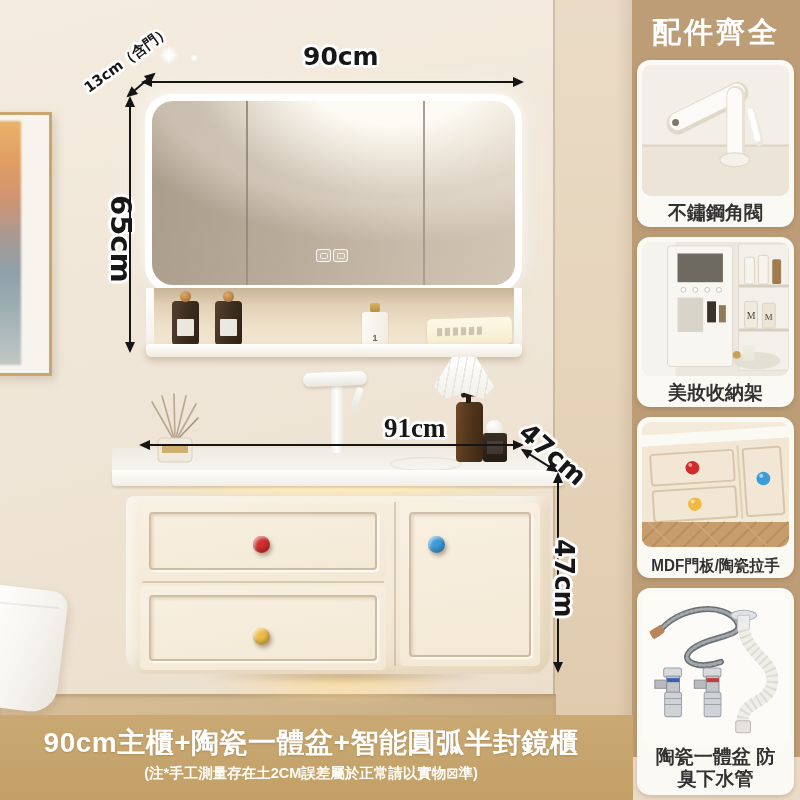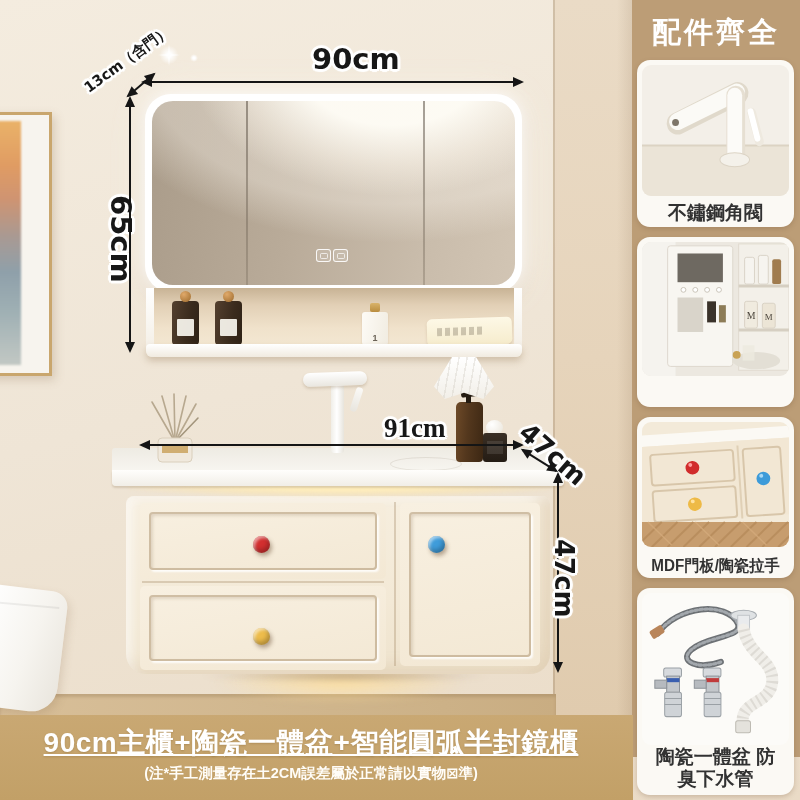--- a/index.html
+++ b/index.html
@@ -139,21 +139,21 @@
   .h-arrow{position:absolute;height:2px;background:#151515;}
   .h-arrow::before,.h-arrow::after{content:"";position:absolute;top:-4px;width:0;height:0;
        border-top:5px solid transparent;border-bottom:5px solid transparent;}
   .h-arrow::before{left:-2px;border-right:11px solid #151515;}
   .h-arrow::after{right:-2px;border-left:11px solid #151515;}
   .v-arrow{position:absolute;width:2px;background:#151515;}
   .v-arrow::before,.v-arrow::after{content:"";position:absolute;left:-4px;width:0;height:0;
        border-left:5px solid transparent;border-right:5px solid transparent;}
   .v-arrow::before{top:-2px;border-bottom:11px solid #151515;}
   .v-arrow::after{bottom:-2px;border-top:11px solid #151515;}
-  #d90{left:312px;top:42px;font-size:29px;}
+  #d90{left:303px;top:42px;font-size:25px;}
   #a90{left:143px;top:81px;width:379px;}
   #d13{left:86px;top:80px;font-size:14.5px;transform:rotate(-36deg);transform-origin:0 50%;}
   #a13{left:124px;top:84px;width:34px;transform:rotate(-40deg);}
   #d65{left:104px;top:195px;font-size:29px;}
   #a65{left:129px;top:98px;height:253px;}
   #d91{left:384px;top:413px;font-size:27px;font-family:Liberation Serif, serif;}
   #a91{left:141px;top:444px;width:381px;}
   #d47d{left:533px;top:417px;font-size:26px;transform:rotate(41deg);transform-origin:0 0;}
   #a47d{left:523px;top:449px;width:40px;transform:rotate(32deg);transform-origin:0 0;}
   #a47v{left:557px;top:474px;height:197px;}
@@ -172,21 +172,21 @@
   .card-label{position:absolute;left:0;bottom:3px;width:100%;text-align:center;font-weight:800;
        color:#323232;font-size:19px;line-height:1.15;white-space:pre-line;}
   .c3 .card-label{font-size:16px;transform:scaleX(.95);}
   .c4 .card-label{bottom:5px;}
 
   
   .banner{position:absolute;left:0;top:715px;width:633px;height:85px;
        background:linear-gradient(180deg,#c9a873,#c2a067);}
   .banner-title{position:absolute;left:0;top:9px;width:622px;text-align:center;
        font-size:28px;font-weight:800;color:#ffffff;letter-spacing:.5px;
-       text-shadow:0 1px 2px rgba(120,90,40,.3);text-decoration:underline;}
+       text-shadow:0 1px 2px rgba(120,90,40,.3);}
   .banner-note{position:absolute;left:0;top:49px;width:622px;text-align:center;
        font-size:14.5px;font-weight:700;color:#fffdf8;}
 </style>
 </head>
 <body>
 
 <div class="stage">
 
   <div class="photo">
     <div class="abs rwall"></div>
@@ -318,20 +318,21 @@
           <rect x="132" y="18" width="9" height="26" rx="2" fill="#a07c4f"></rect>
           <rect x="104" y="62" width="13" height="28" rx="2" fill="#f0ebdf" stroke="#d9d2c4"></rect>
           <text x="110.5" y="80" font-size="10" text-anchor="middle" fill="#4b453c" font-family="Liberation Serif, serif">M</text>
           <rect x="122" y="64" width="13" height="26" rx="2" fill="#ece5d6" stroke="#d9d2c4"></rect>
           <text x="128.5" y="81" font-size="9" text-anchor="middle" fill="#4b453c" font-family="Liberation Serif, serif">M</text>
           <ellipse cx="116" cy="124" rx="24" ry="9" fill="#e3dfd5"></ellipse>
           <rect x="102" y="108" width="12" height="16" fill="#eceade" opacity=".8"></rect>
           <circle cx="96" cy="118" r="4" fill="#c9a254"></circle>
         </svg>
       </div>
+      <div class="card-label">美妝收納架</div>
     </div>
 
     <div class="card c3">
       <div class="thumb">
         <svg viewBox="0 0 149 130" preserveAspectRatio="none">
           <rect width="149" height="130" fill="#f3ead9"></rect>
           <polygon points="0,14 149,4 149,16 0,26" fill="#fbf9f4"></polygon>
           <polygon points="0,26 149,16 149,96 0,106" fill="#f2e7d4"></polygon>
           <g transform="rotate(-3.8 75 60)">
             <rect x="10" y="30" width="84" height="32" rx="3" fill="none" stroke="#d8c6aa" stroke-width="2"></rect>

